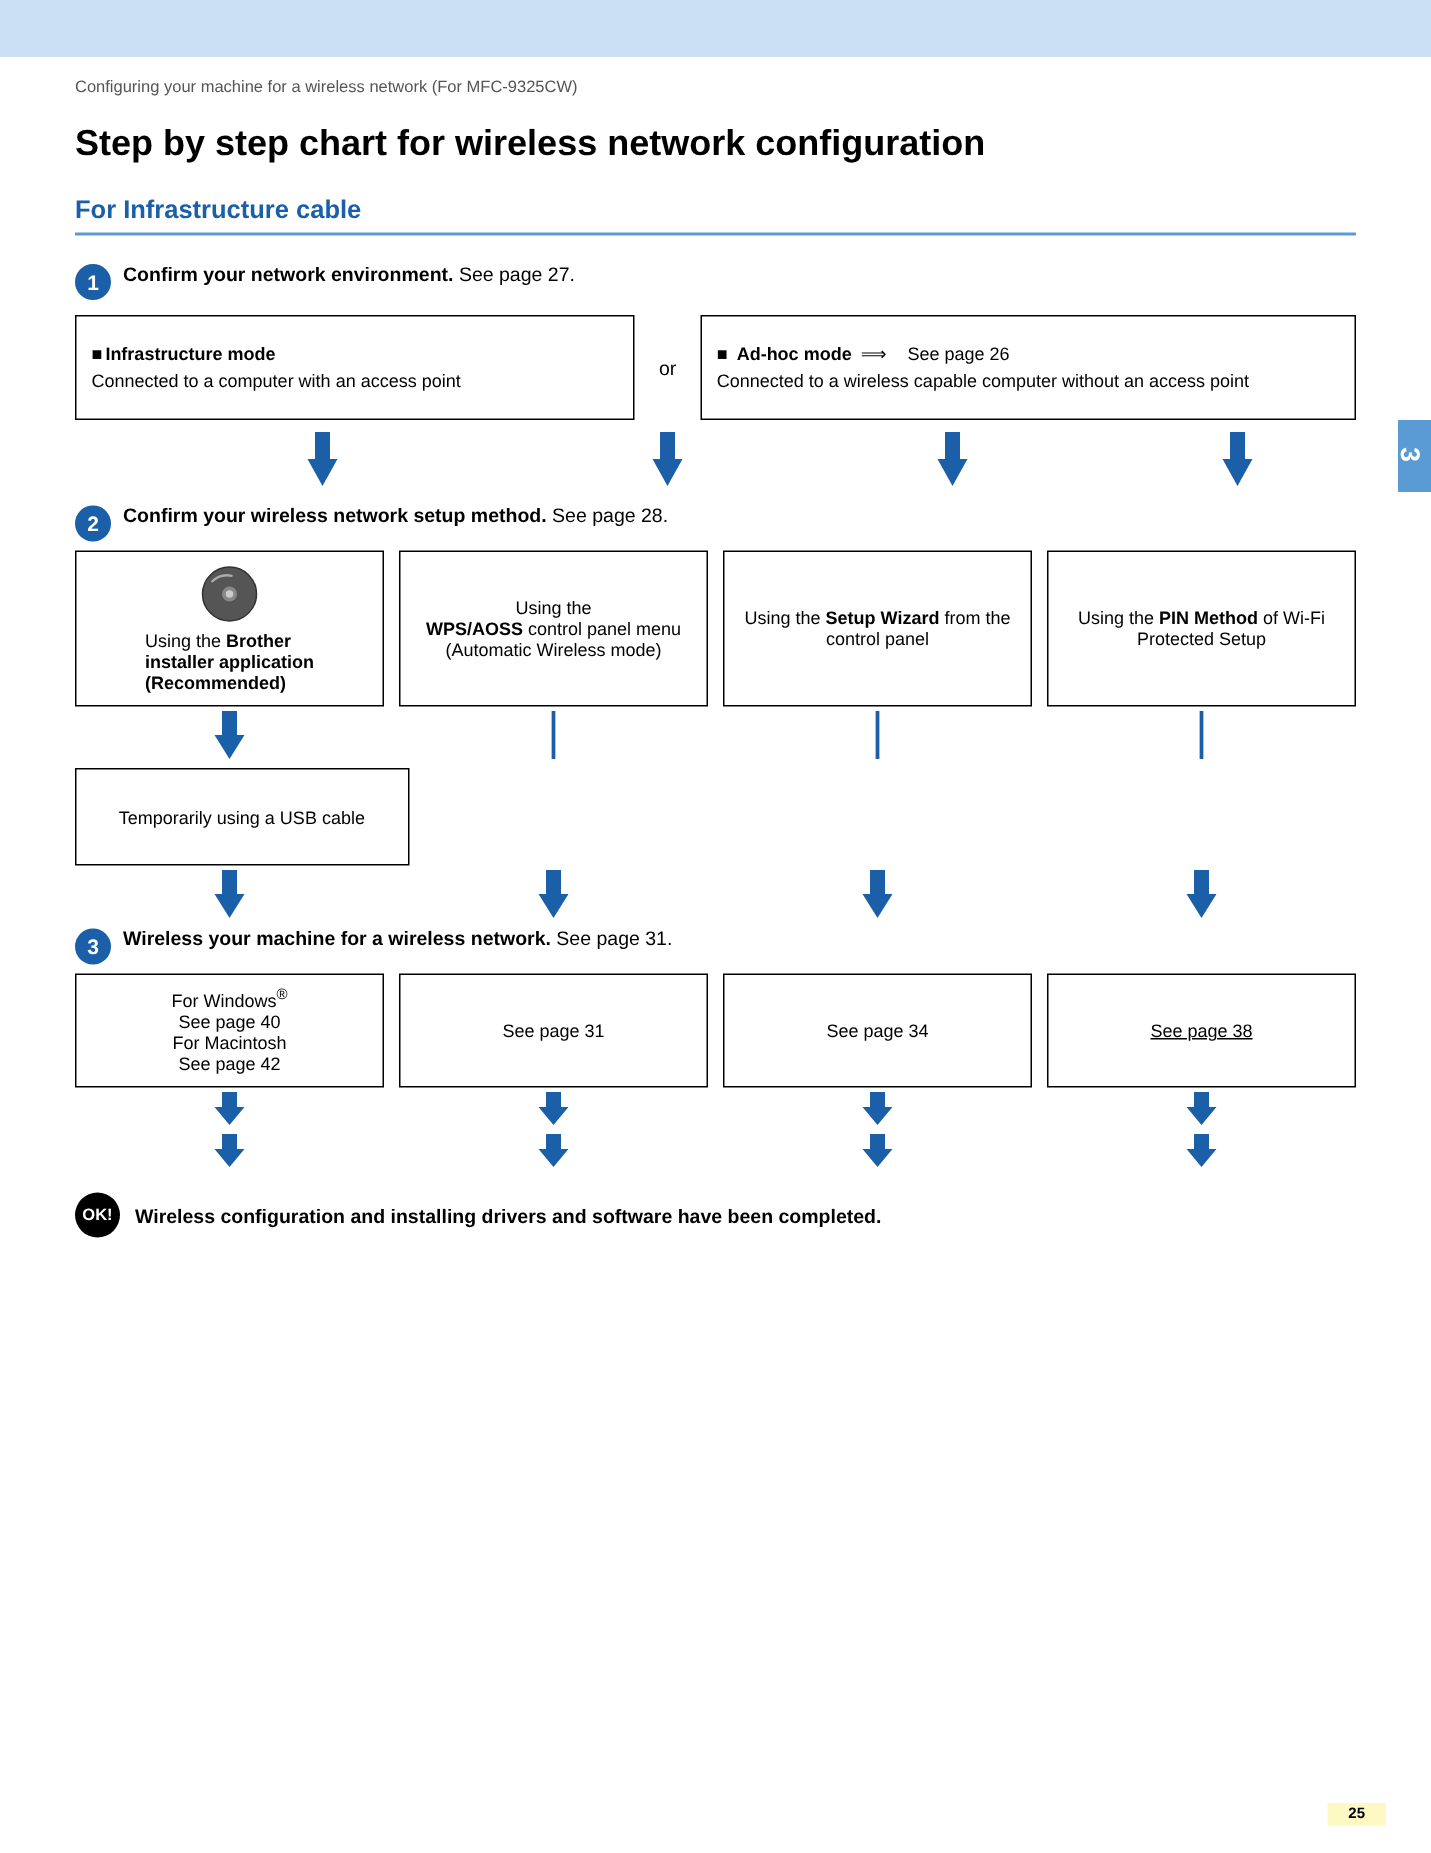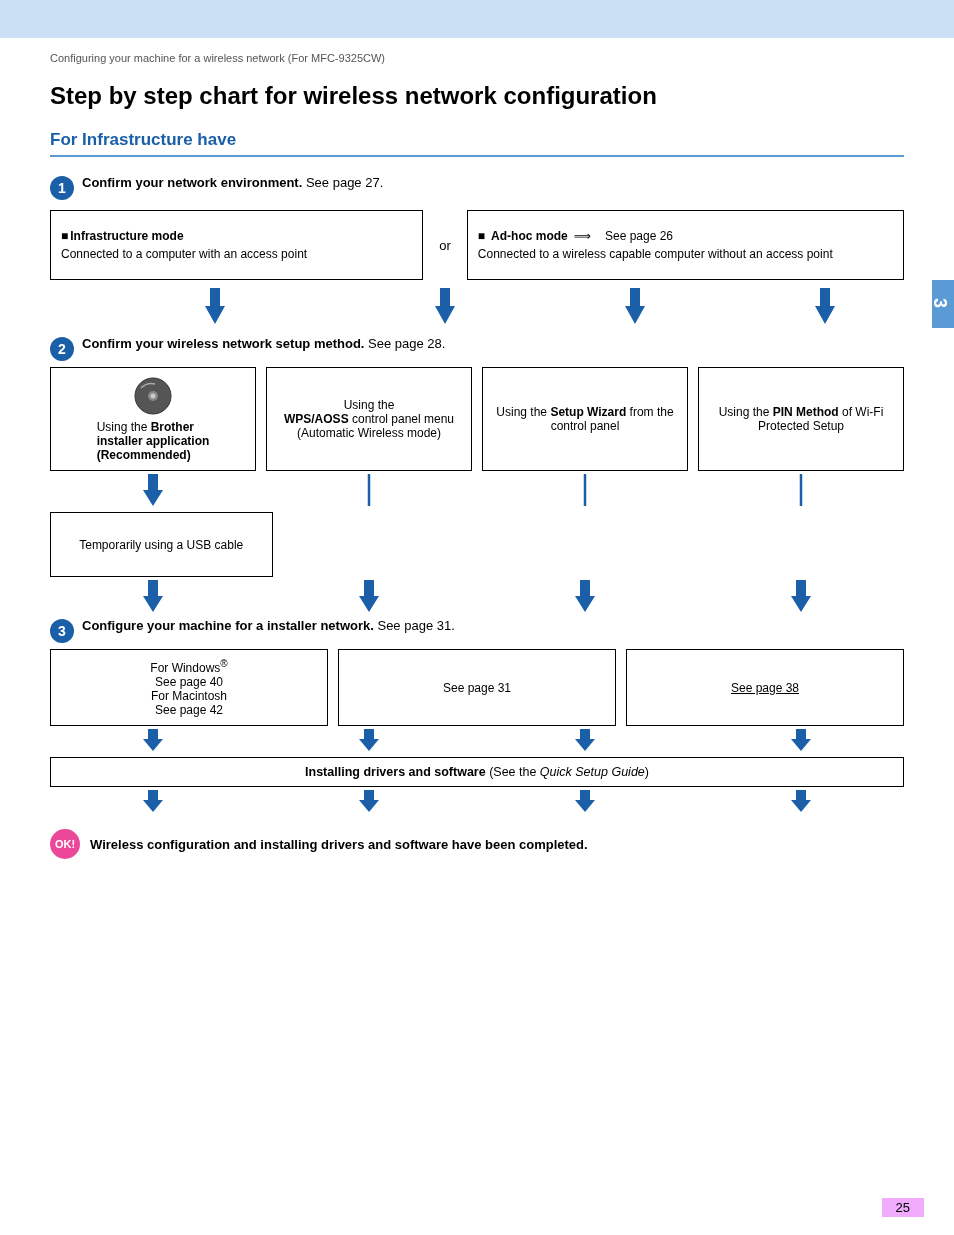--- a/index.html
+++ b/index.html
@@ -40,23 +40,24 @@
     
     .page-number-area {
       position: absolute;
       bottom: 18px;
       right: 30px;
       display: flex;
       align-items: center;
       gap: 8px;
     }
     .page-num-box {
-      background: #f0abfc;
+      background: #fef9c3;
       padding: 2px 14px;
-      font-size: 13px;
+      font-size: 10px;
+      font-weight: bold;
     }
 
     .content {
       padding: 14px 50px 40px 50px;
     }
 
     
     .breadcrumb {
       font-size: 11px;
       color: #555;
@@ -96,21 +97,21 @@
       margin-right: 8px;
       flex-shrink: 0;
     }
     .ok-circle {
       display: inline-flex;
       align-items: center;
       justify-content: center;
       width: 30px;
       height: 30px;
       border-radius: 50%;
-      background: #ec4899;
+      background: #000000;
       color: #fff;
       font-weight: bold;
       font-size: 11px;
       margin-right: 10px;
       flex-shrink: 0;
     }
 
     .step-row {
       display: flex;
       align-items: center;
@@ -211,21 +212,21 @@
 <div class="top-band"></div>
 
 <div class="right-tab">3</div>
 
 <div class="content">
 
   <div class="breadcrumb">Configuring your machine for a wireless network (For MFC-9325CW)</div>
 
   <div class="main-title">Step by step chart for wireless network configuration</div>
 
-  <div class="section-title">For Infrastructure have</div>
+  <div class="section-title">For Infrastructure cable</div>
 
   <div class="step-row section-gap">
     <span class="step-circle">1</span>
     <span class="step-label">
       <span class="bold">Confirm your network environment.</span><span> See page 27.</span>
     </span>
   </div>
 
   <div class="flow-boxes section-gap2">
     <div class="flow-box black-header" style="flex:1.1;">
@@ -348,33 +349,36 @@
     <div style="flex:1; text-align:center;">
       <svg width="22" height="32">
         <polygon points="6,0 16,0 16,16 21,16 11,32 1,16 6,16" fill="#1a5fa8"></polygon>
       </svg>
     </div>
   </div>
 
   <div class="step-row section-gap2">
     <span class="step-circle">3</span>
     <span class="step-label">
-      <span class="bold">Configure your machine for a installer network.</span><span> See page 31.</span>
+      <span class="bold">Wireless your machine for a wireless network.</span><span> See page 31.</span>
     </span>
   </div>
 
   <div class="flow-boxes" style="margin-bottom:0;">
     <div class="flow-box" style="flex:1; min-height:70px;">
       <div style="font-size:12px; text-align:center;">
         For Windows<sup>®</sup><br>See page 40<br>For Macintosh<br>See page 42
       </div>
     </div>
     <div class="flow-box" style="flex:1; min-height:70px;">
       <span>See page 31</span>
     </div>
+    <div class="flow-box" style="flex:1; min-height:70px;">
+      <span>See page 34</span>
+    </div>
     <div class="flow-box" style="flex:1; min-height:70px;text-decoration:underline;">
       <span>See page 38</span>
     </div>
   </div>
 
   <div style="display:flex; gap:10px; margin:3px 0;">
     <div style="flex:1; text-align:center;">
       <svg width="22" height="22">
         <polygon points="6,0 16,0 16,10 21,10 11,22 1,10 6,10" fill="#1a5fa8"></polygon>
       </svg>
@@ -389,23 +393,20 @@
         <polygon points="6,0 16,0 16,10 21,10 11,22 1,10 6,10" fill="#1a5fa8"></polygon>
       </svg>
     </div>
     <div style="flex:1; text-align:center;">
       <svg width="22" height="22">
         <polygon points="6,0 16,0 16,10 21,10 11,22 1,10 6,10" fill="#1a5fa8"></polygon>
       </svg>
     </div>
   </div>
 
-  <div class="installing-row">
-    <span class="bold">Installing drivers and software</span><span> (See the </span><span class="italic">Quick Setup Guide</span><span>)</span>
-  </div>
 
   <div style="display:flex; gap:10px; margin:3px 0;">
     <div style="flex:1; text-align:center;">
       <svg width="22" height="22">
         <polygon points="6,0 16,0 16,10 21,10 11,22 1,10 6,10" fill="#1a5fa8"></polygon>
       </svg>
     </div>
     <div style="flex:1; text-align:center;">
       <svg width="22" height="22">
         <polygon points="6,0 16,0 16,10 21,10 11,22 1,10 6,10" fill="#1a5fa8"></polygon>

